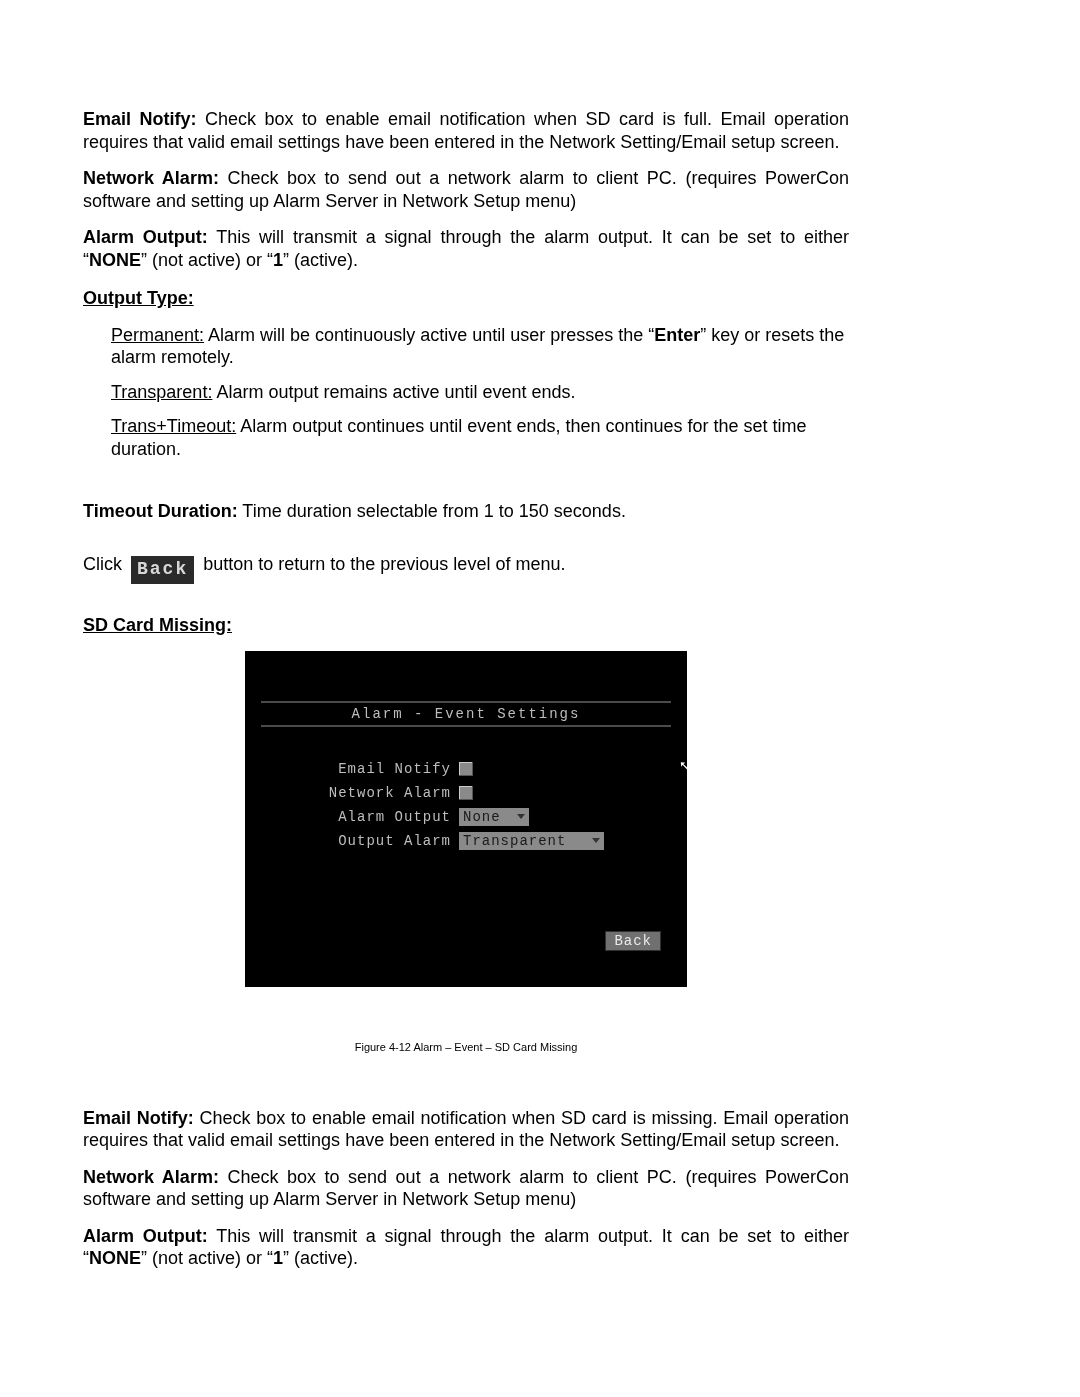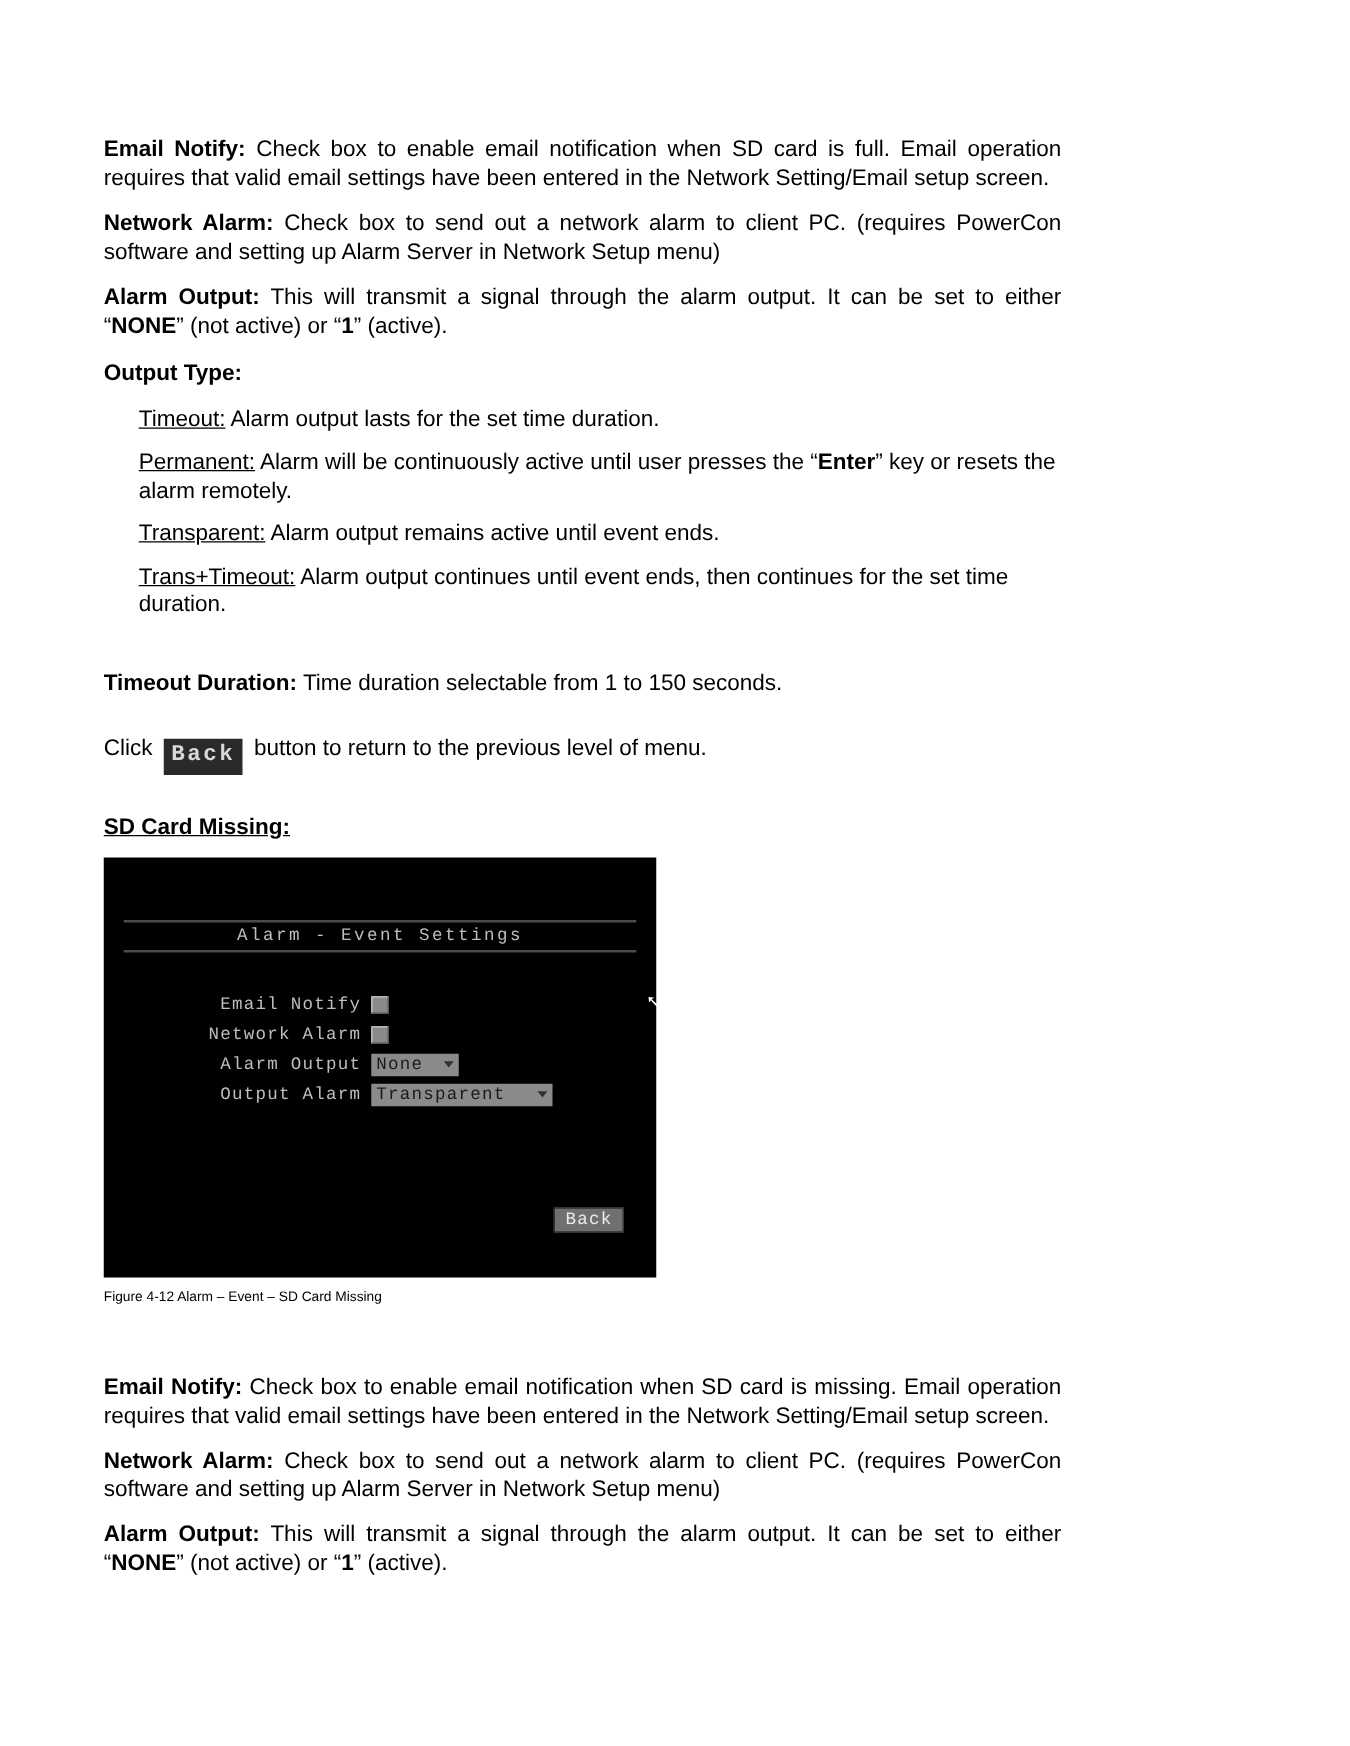--- a/index.html
+++ b/index.html
@@ -24,39 +24,40 @@
   }
   .indent-list {
     padding-left: 28px;
   }
   .indent-list p {
     text-align: left;
     margin-bottom: 12px;
   }
   .b { font-weight: bold; }
   .u { text-decoration: underline; }
-  .gap-s { margin-top: 16px; }
+  .gap-s { margin-top: 16px; text-decoration: underline; }
   .gap-m { margin-top: 30px; }
   .back-tag {
     display: inline-block;
     background: #2a2a2a;
     color: #d8d8d8;
     font-family: "Courier New", monospace;
     font-weight: bold;
     letter-spacing: 2px;
     font-size: 18px;
     padding: 2px 6px 4px 6px;
     vertical-align: -4px;
     margin: 0 4px;
   }
   
   .fig-wrap {
     display: flex;
     flex-direction: column;
-    align-items: flex-start;
+    align-items: center;
+    gap: 44px;
   }
   .device-screen {
     width: 442px;
     height: 336px;
     background: #000;
     position: relative;
     color: #bdbdbd;
     font-family: "Courier New", monospace;
     font-size: 15px;
   }
@@ -178,23 +179,20 @@
     <span class="b">Network Alarm:</span><span> Check box to send out a network alarm to client PC. (requires PowerCon software and setting up Alarm Server in Network Setup menu)</span>
   </p>
 
   <p>
     <span class="b">Alarm Output:</span><span> This will transmit a signal through the alarm output. It can be set to either “</span><span class="b">NONE</span><span>” (not active) or “</span><span class="b">1</span><span>” (active).</span>
   </p>
 
   <p class="b gap-s" style="text-align:left;">Output Type:</p>
 
   <div class="indent-list">
-    <p>
-      <span class="u">Timeout:</span><span> Alarm output lasts for the set time duration.</span>
-    </p>
     <p>
       <span class="u">Permanent:</span><span> Alarm will be continuously active until user presses the “</span><span class="b">Enter</span><span>” key or resets the alarm remotely.</span>
     </p>
     <p>
       <span class="u">Transparent:</span><span> Alarm output remains active until event ends.</span>
     </p>
     <p>
       <span class="u">Trans+Timeout:</span><span> Alarm output continues until event ends, then continues for the set time duration.</span>
     </p>
   </div>

